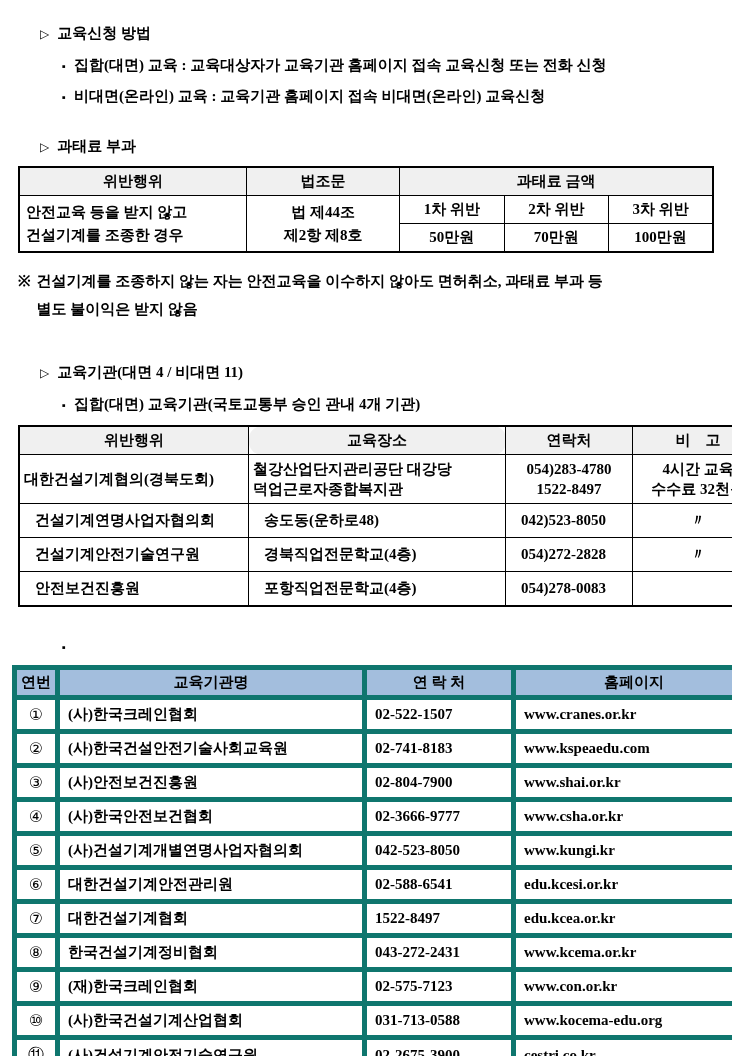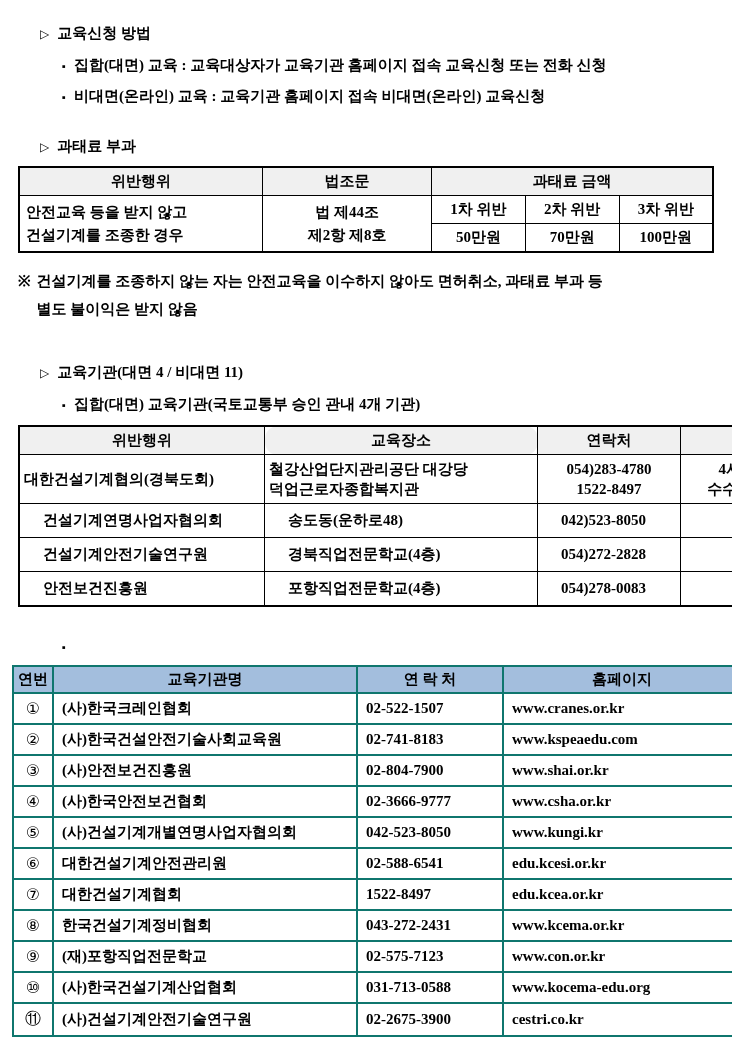--- a/index.html
+++ b/index.html
@@ -14,40 +14,40 @@
   .sec-title .tri{font-size:12px;margin-right:8px;}
   .bullet-item{margin:6px 0 6px 44px;display:flex;align-items:baseline;line-height:24px;}
   .bullet-item .sq{font-size:11px;margin-right:8px;}
   .note-block{display:flex;margin:14px 0 10px 0;line-height:28px;}
   .note-block .mark{margin-right:6px;}
   .ml{white-space:pre-line;}
   .ws-pre{white-space:pre;}
 
   table{border-collapse:collapse;table-layout:fixed;}
   .tbl{width:696px;margin:8px 0 8px 0;border:2px solid #000;}
-  .tbl th,.tbl td{border:1px solid #000;font-weight:bold;font-size:15px;padding:4px 14px;}
+  .tbl th,.tbl td{border:1px solid #000;font-weight:bold;font-size:15px;padding:4px 6px;}
   .tbl th{background:#f0f0f0;text-align:center;}
   .tbl td{text-align:center;}
 
   .tbl-fine .c-viol{width:214px;}
   .tbl-fine .c-law{width:140px;}
   .tbl-fine .c-amt{width:112px;}
   .tbl-fine td.v{text-align:left;padding-left:6px;line-height:23px;}
   .tbl-fine td.l{line-height:23px;}
 
   .tbl-off .c-org{width:216px;}
   .tbl-off .c-place{width:244px;border-radius:13px;}
   .tbl-off .c-contact{width:114px;}
   .tbl-off .c-note{width:118px;}
   .tbl-off td{padding:7px 4px;}
-  .tbl-off td.a-left{text-align:left;padding-left:23px;}
+  .tbl-off td.a-left{text-align:left;padding-left:15px;}
   .tbl-off td.tight{line-height:20px;padding:4px 4px;}
 
   .tbl-on{width:708px;margin-left:-6px;border:1px solid #6d89ab;}
-  .tbl-on th,.tbl-on td{border:2px solid #0f766e;font-weight:bold;font-size:15px;margin-top:13px;}
+  .tbl-on th,.tbl-on td{border:5px solid #0f766e;font-weight:bold;font-size:15px;margin-top:13px;}
   .tbl-on th{background:#a3bedd;text-align:center;padding:3px 2px;}
   .tbl-on td{padding:5px 2px;}
   .tbl-on .c-num{width:34px;}
   .tbl-on .c-name{width:298px;}
   .tbl-on .c-tel{width:140px;}
   .tbl-on .c-web{width:232px;}
   .tbl-on td.num{text-align:center;font-family:"DejaVu Sans",sans-serif;font-weight:normal;font-size:16px;}
   .tbl-on td.a-left{text-align:left;padding-left:8px;}
 
   .gap-lg{height:22px;}
@@ -215,21 +215,21 @@
       <td class="a-left">edu.kcea.or.kr</td>
     </tr>
     <tr>
       <td class="num">⑧</td>
       <td class="a-left">한국건설기계정비협회</td>
       <td class="a-left">043-272-2431</td>
       <td class="a-left">www.kcema.or.kr</td>
     </tr>
     <tr>
       <td class="num">⑨</td>
-      <td class="a-left">(재)포항직업전문학교</td>
+      <td class="a-left">(재)한국크레인협회</td>
       <td class="a-left">02-575-7123</td>
       <td class="a-left">www.con.or.kr</td>
     </tr>
     <tr>
       <td class="num">⑩</td>
       <td class="a-left">(사)한국건설기계산업협회</td>
       <td class="a-left">031-713-0588</td>
       <td class="a-left">www.kocema-edu.org</td>
     </tr>
     <tr>

